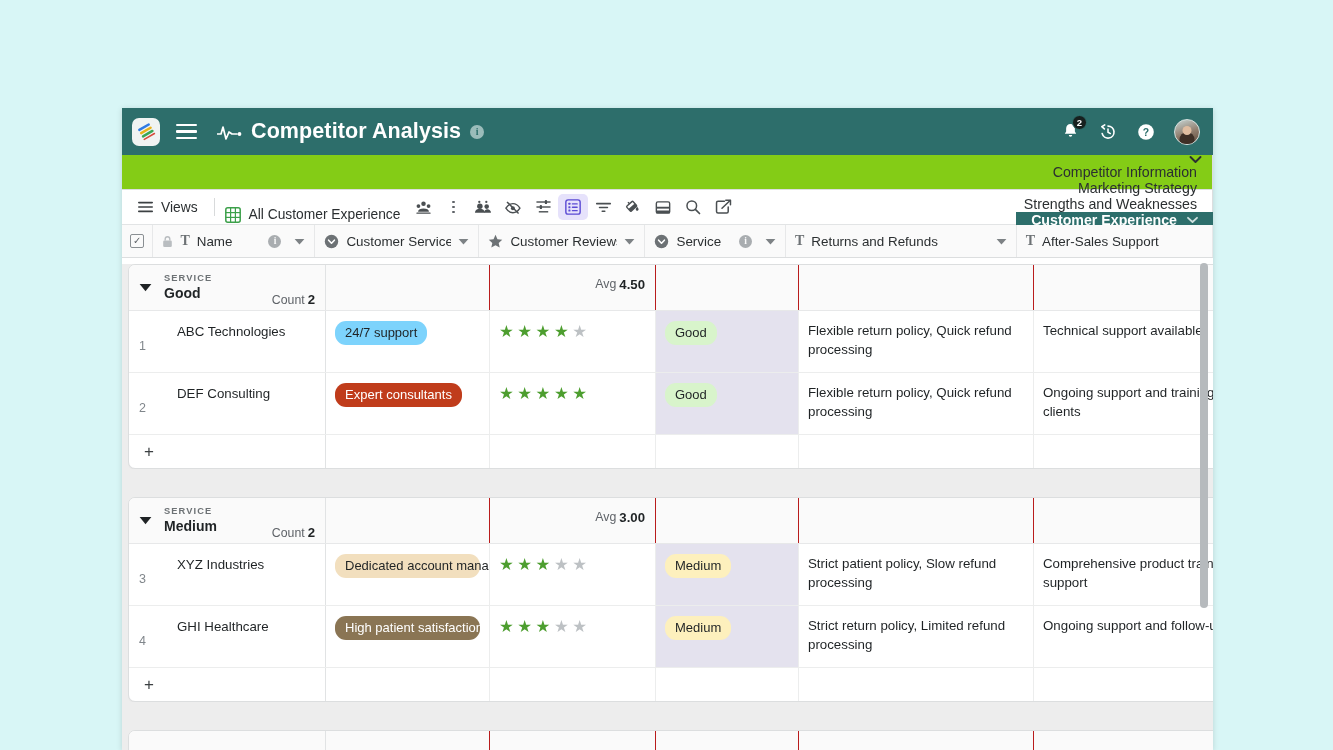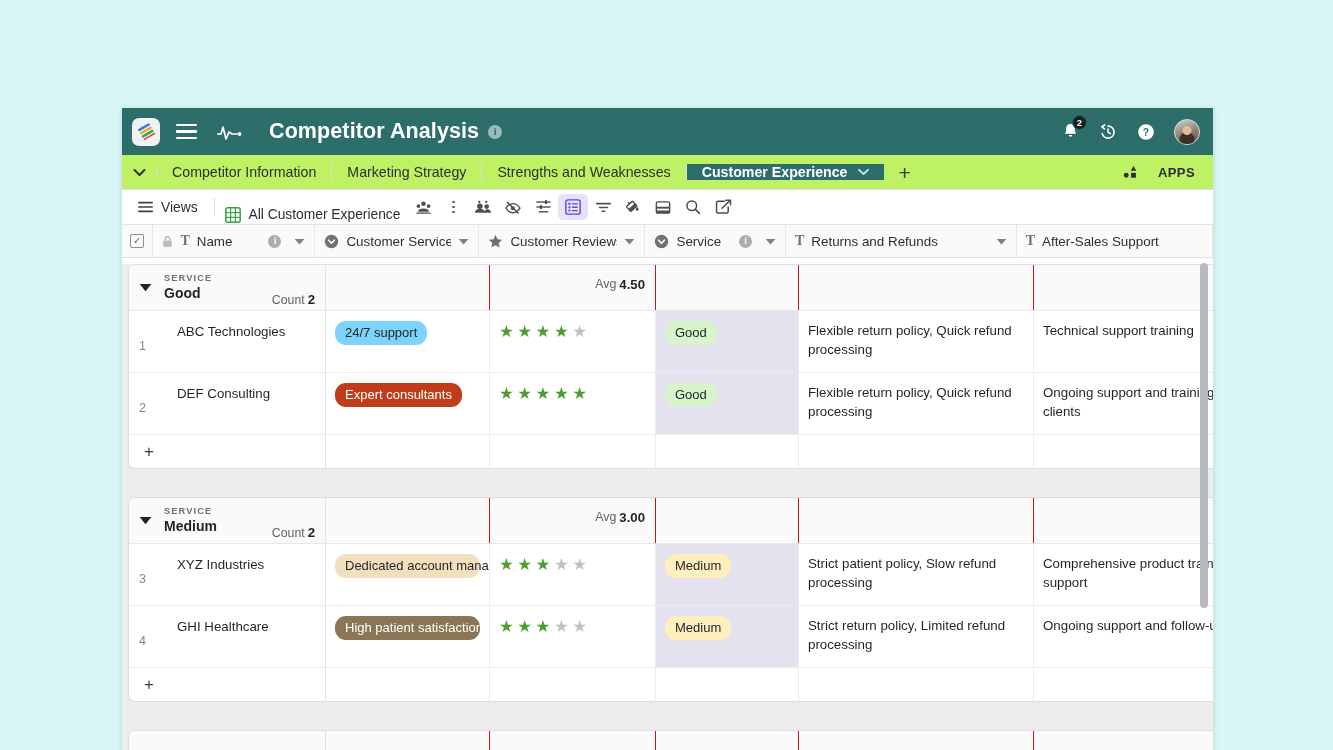--- a/index.html
+++ b/index.html
@@ -31,21 +31,21 @@
     width: 28px; height: 28px;
     border-radius: 7px;
     background: #f0f3f2;
     display: flex; align-items: center; justify-content: center;
     flex: 0 0 auto;
   }
   .hamburger { margin-left: 16px; display: flex; flex-direction: column; gap: 4px; cursor: pointer; }
   .hamburger i { display: block; width: 21px; height: 2.6px; background: #fff; border-radius: 1px; }
   .pulse-icon { margin-left: 20px; display: flex; align-items: center; }
   .app-title {
-    margin-left: 26px;
+    margin-left: 8px;
     color: #fff;
     font-size: 21.5px;
     font-weight: bold;
     letter-spacing: .1px;
     white-space: nowrap;
   }
   .info-dot {
     margin-left: 9px;
     width: 14px; height: 14px; border-radius: 50%;
     background: #9bbcba; color: #2d6e6b;
@@ -78,25 +78,26 @@
   .avatar::before {
     content: ""; position: absolute; left: 50%; top: 26%;
     transform: translateX(-50%);
     width: 9px; height: 9px; border-radius: 50%;
     background: #e0bda0; z-index: 2;
   }
 
   
   .tabstrip {
     height: 35px;
-    background: #bef264;
+    background: #84cc16;
     display: flex;
-    align-items: center;
+    align-items: flex-end;
     border-bottom: 1px solid #dcdedf;
     position: relative;
+    flex-direction: column;
   }
   .tab-caret {
     width: 35px;
     display: flex; align-items: center; justify-content: center;
     border-right: 1px solid #dcdedf;
     cursor: pointer;
   }
   .tab {
     display: flex; align-items: center;
     padding: 0 15px;
@@ -648,21 +649,21 @@
               <span class="star on">★</span>
               <span class="star on">★</span>
               <span class="star on">★</span>
               <span class="star off">★</span>
             </div>
           </div>
           <div class="cell service" style="width:143px">
             <span class="tag" style="background:#d8f4cb;color:#1f2325">Good</span>
           </div>
           <div class="cell" style="width:235px">Flexible return policy, Quick refund processing</div>
-          <div class="cell" style="width:250px">Technical support training</div>
+          <div class="cell" style="width:250px">Technical support available</div>
         </div>
 
         <div class="row">
           <div class="cell name">
             <div class="rownum">2</div>
             <div class="namecell-text">DEF Consulting</div>
           </div>
           <div class="cell" style="width:164px">
             <span class="tag" style="background:#c03c1b;color:#ffffff">Expert consultants</span>
           </div>

